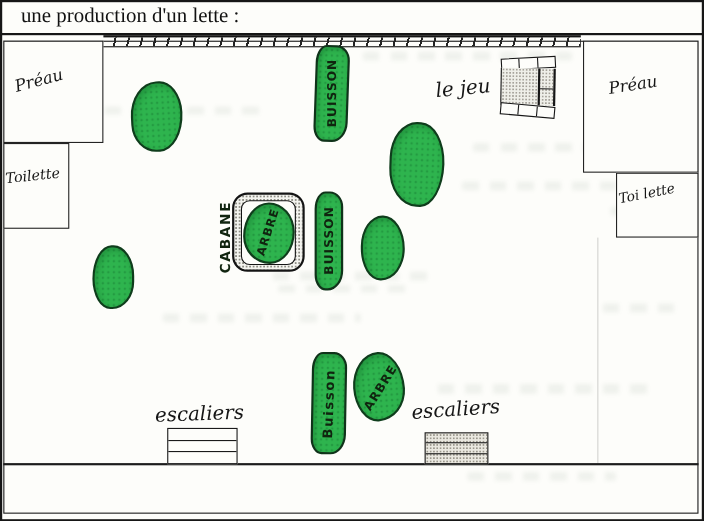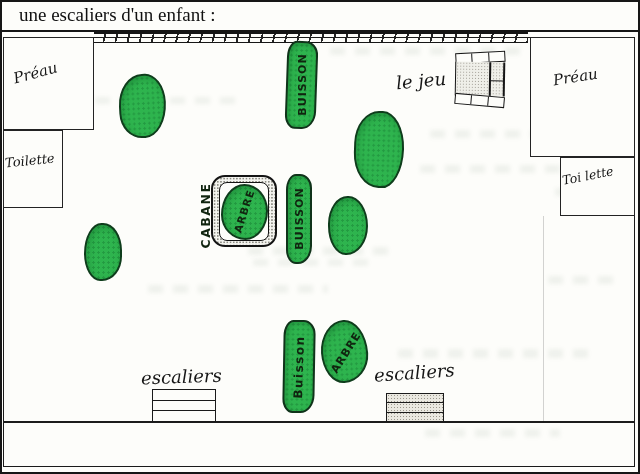--- a/index.html
+++ b/index.html
@@ -85,21 +85,21 @@
     position:absolute;
     background:repeating-linear-gradient(90deg, rgba(105,130,108,.55) 0 15px, transparent 15px 25px);
     filter:blur(2px); opacity:.17; border-radius:2px; z-index:1;
   }
 </style>
 </head>
 <body>
 
 <div class="page">
 
-  <div class="title">une escaliers d'un enfant :</div>
+  <div class="title">une production d'un lette :</div>
   <div class="title-rule"></div>
 
   <div class="frame"></div>
 
   <div class="hatch"></div>
 
   <div class="bleed" style="left:330px; top:47px; width:190px; height:8px;"></div>
   <div class="bleed" style="left:95px; top:97px; width:150px; height:7px;"></div>
   <div class="bleed" style="left:430px; top:130px; width:150px; height:8px;"></div>
   <div class="bleed" style="left:420px; top:165px; width:170px; height:8px;"></div>

